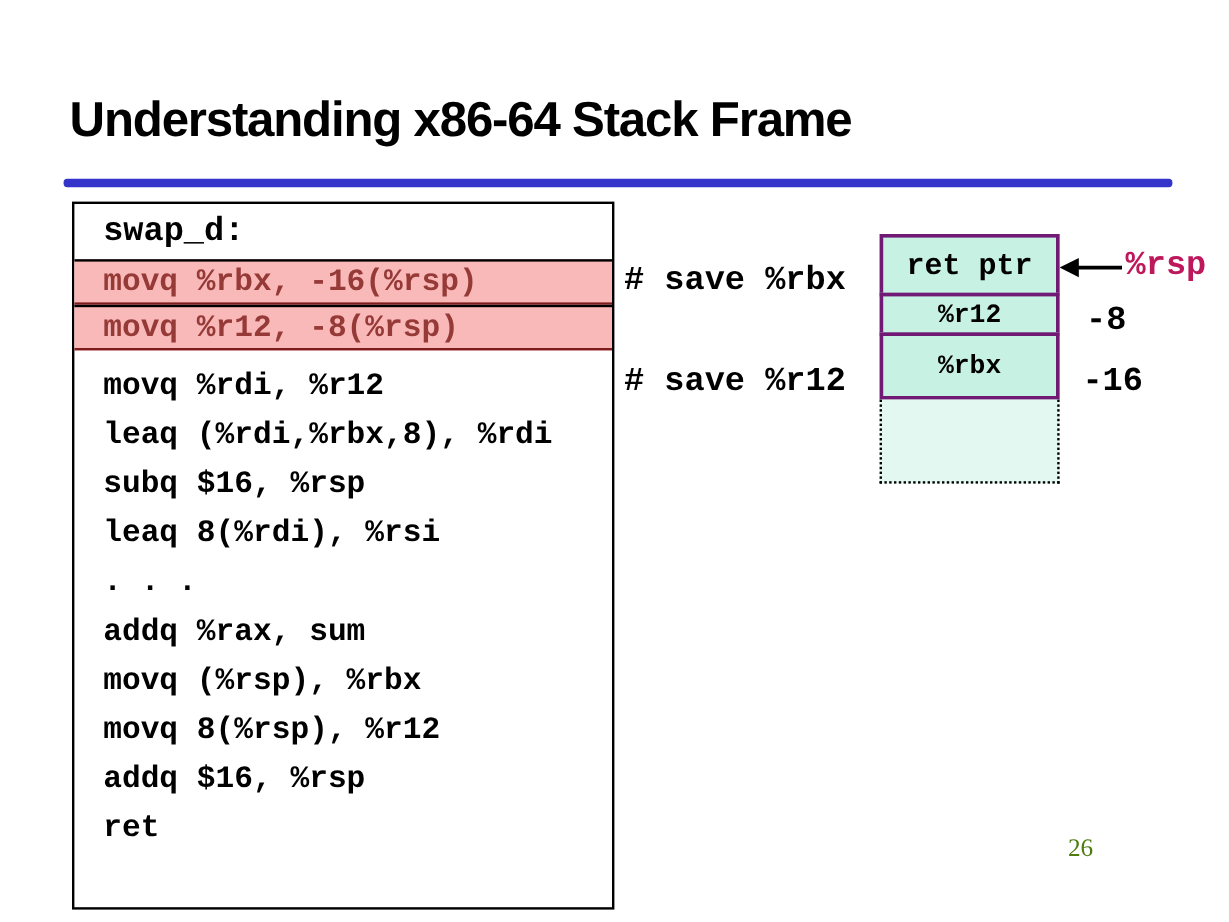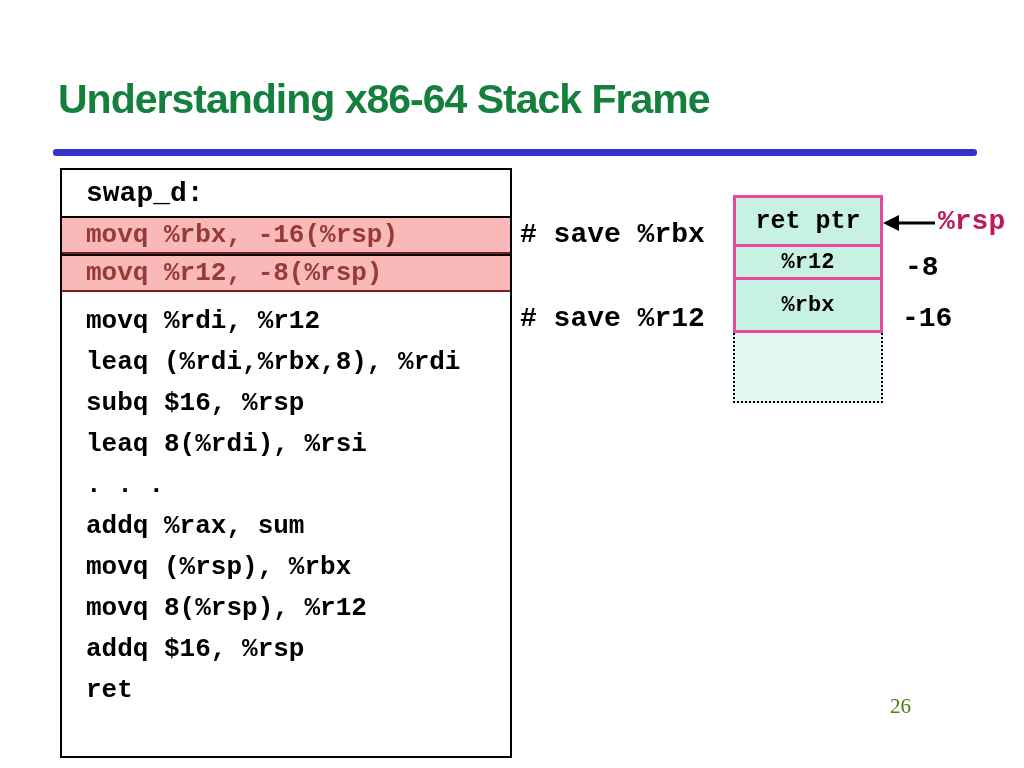--- a/index.html
+++ b/index.html
@@ -2,21 +2,21 @@
 <html style="--rule-color: #3434cb; --highlight-bg: #f9b9b9; --highlight-text: #963a38; --stack-cell-bg: #c7f1e3; --stack-free-bg: #e3f8f0;"><head>
 <meta charset="utf-8">
 <style>
   html, body { margin:0; padding:0; background:#ffffff; }
   body { width:1024px; height:768px; font-family:"Liberation Sans", sans-serif; }
   .slide { position:relative; width:1024px; height:768px; background:#ffffff; overflow:hidden; }
 
   .title {
     position:absolute; left:58px; top:76px; margin:0;
     font-family:"Liberation Sans", sans-serif;
-    font-size:41px; font-weight:bold; color:#15803d; letter-spacing:-1px; white-space:nowrap;
+    font-size:41px; font-weight:bold; color:#000000; letter-spacing:-1px; white-space:nowrap;
   }
   .rule {
     position:absolute; left:53px; top:149px; width:924px; height:7px;
     background:var(--rule-color,#3434cb); border-radius:3px;
   }
 
   
   .code-box {
     position:absolute; left:60px; top:168px; width:452px; height:590px;
     border:2px solid #000; background:#fff; box-sizing:border-box;
@@ -45,21 +45,21 @@
     font-family:"Liberation Mono","DejaVu Sans Mono",monospace;
     font-weight:bold; font-size:28px; line-height:32px; color:#000; white-space:pre;
   }
   .comment.c1 { top:219px; }
   .comment.c2 { top:303px; }
 
   
   .stack { position:absolute; left:733px; top:195px; width:150px; }
   .cell {
     box-sizing:border-box; width:150px;
-    border:3px solid #ec4899; background:var(--stack-cell-bg,#c7f1e3);
+    border:3px solid #701a75; background:var(--stack-cell-bg,#c7f1e3);
     display:flex; align-items:center; justify-content:center;
     font-family:"Liberation Mono","DejaVu Sans Mono",monospace; font-weight:bold; color:#000;
   }
   .cell.retptr { height:52px; font-size:25px; }
   .cell.r12    { height:36px; margin-top:-3px; font-size:22px; }
   .cell.rbx    { height:56px; margin-top:-3px; font-size:22px; }
   .cell.free   {
     height:70px; background:var(--stack-free-bg,#e3f8f0);
     border:2px dotted #000; border-top:none;
   }

